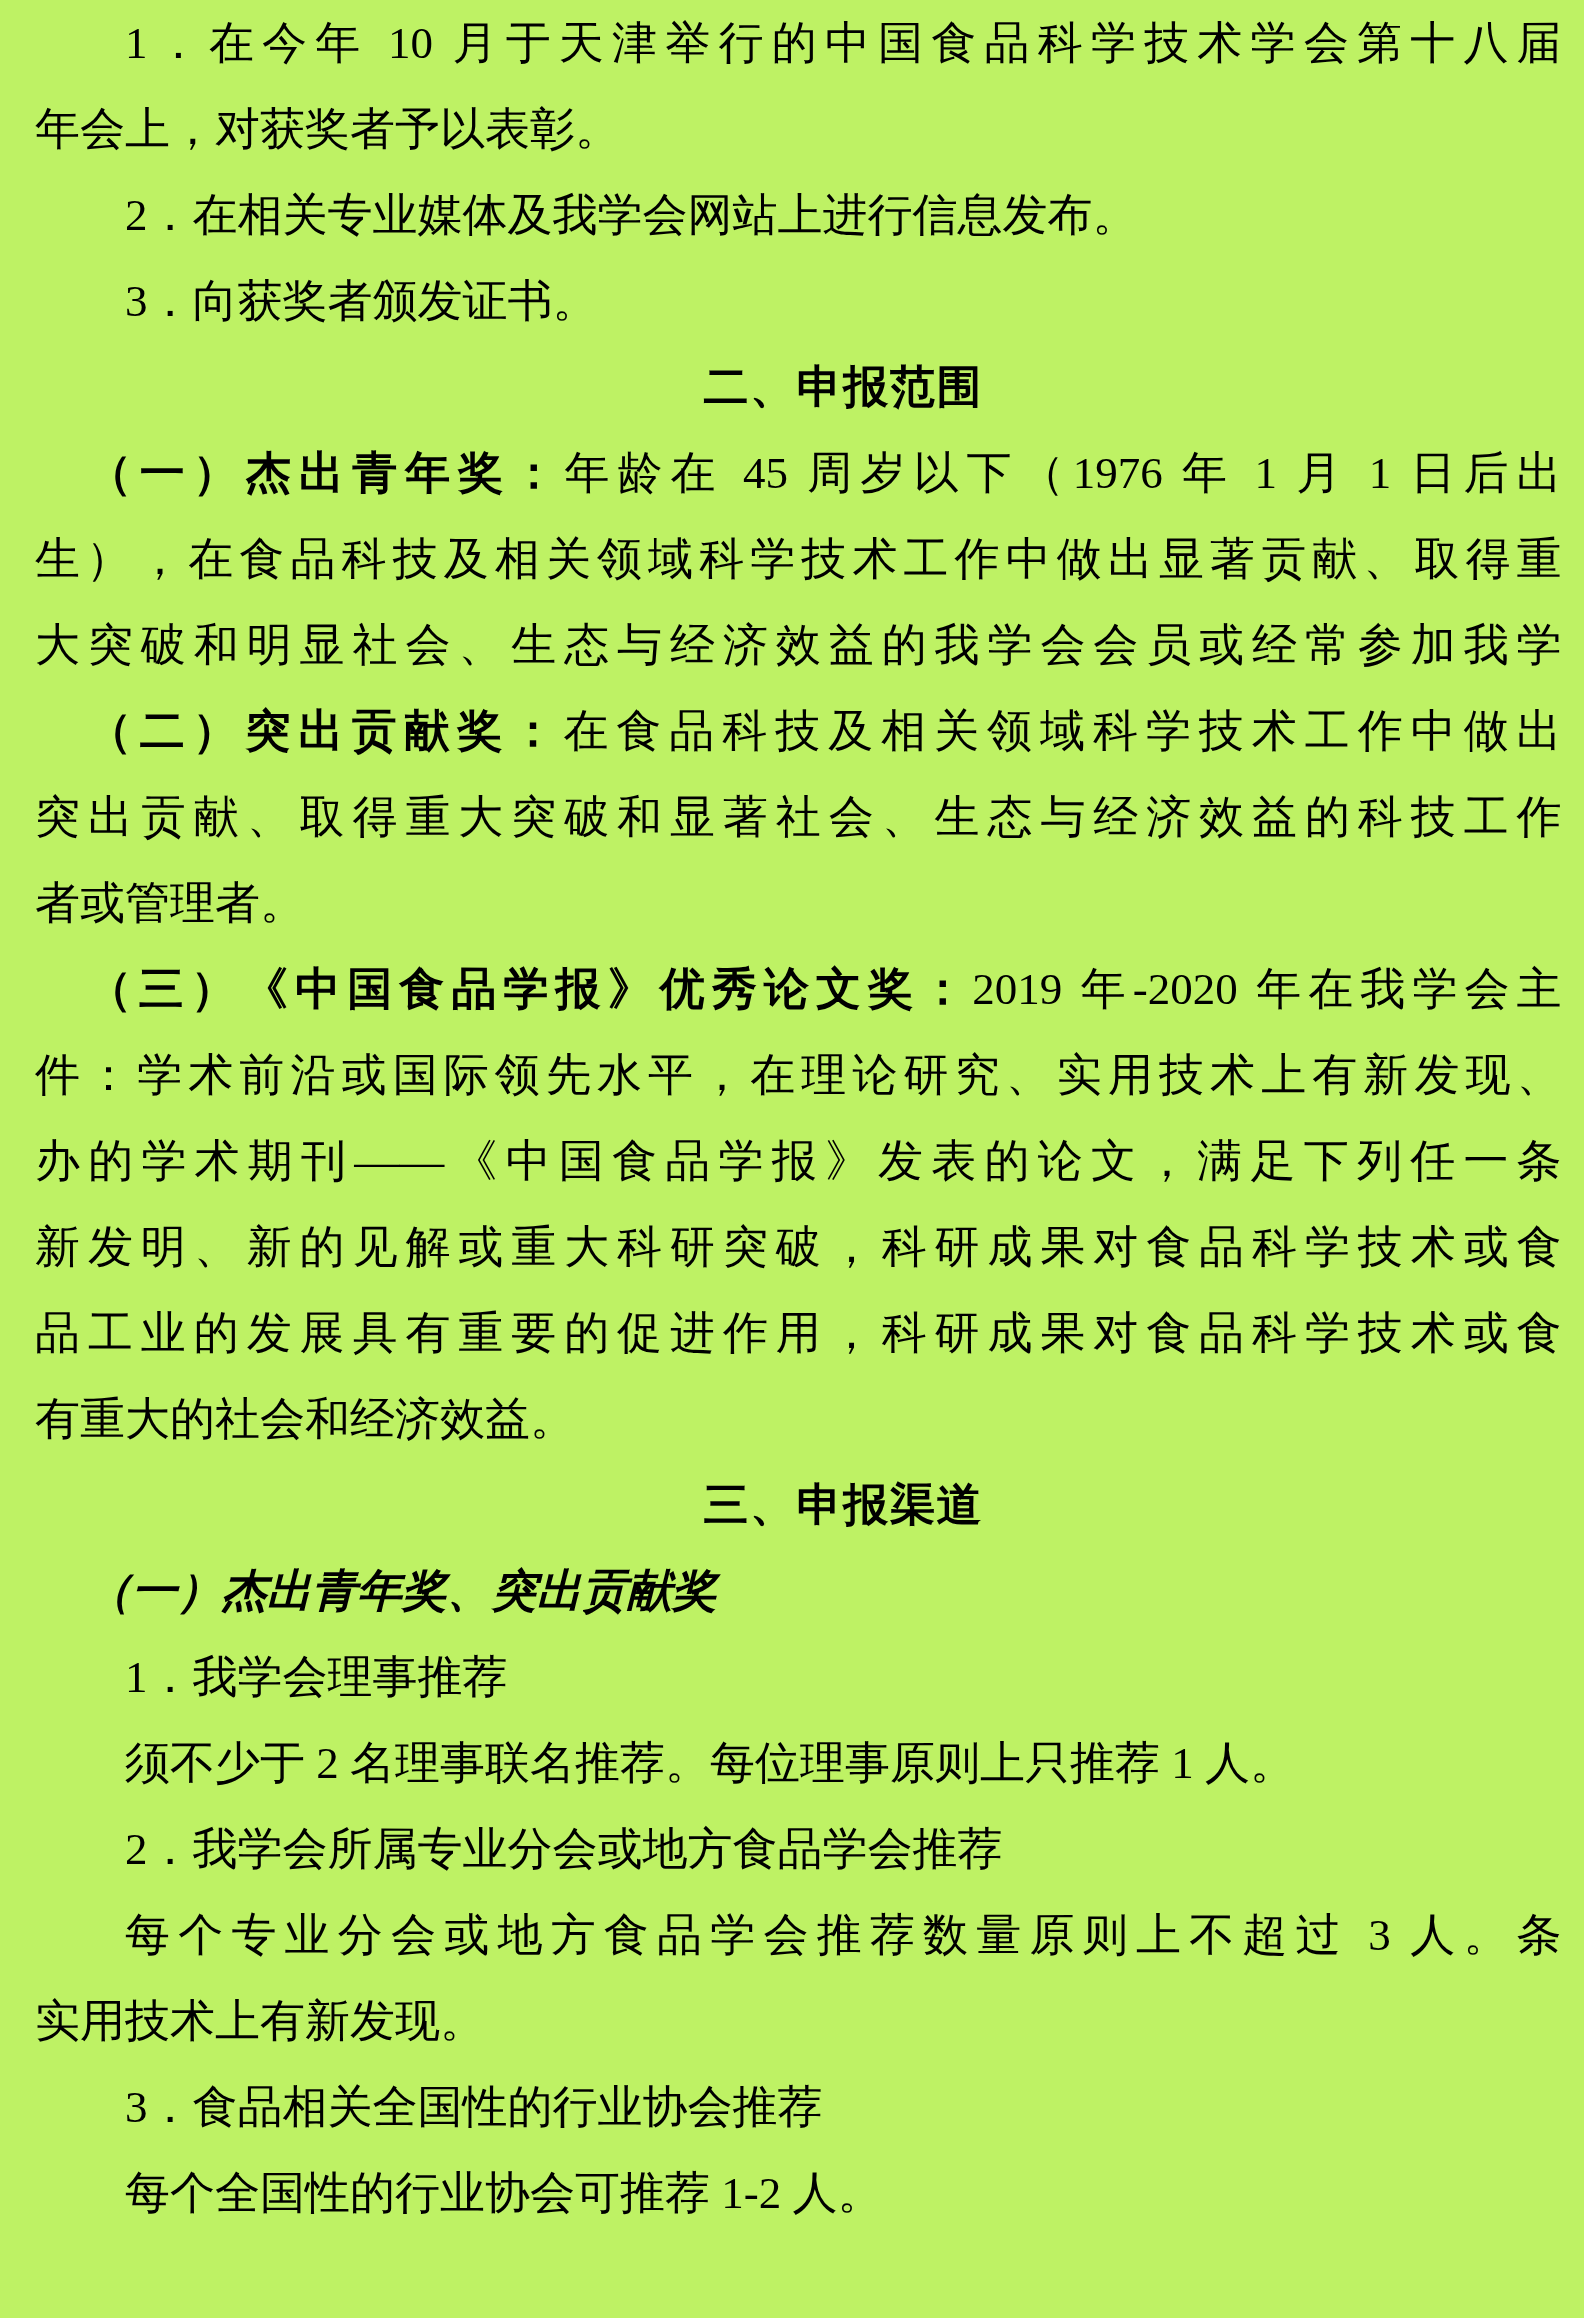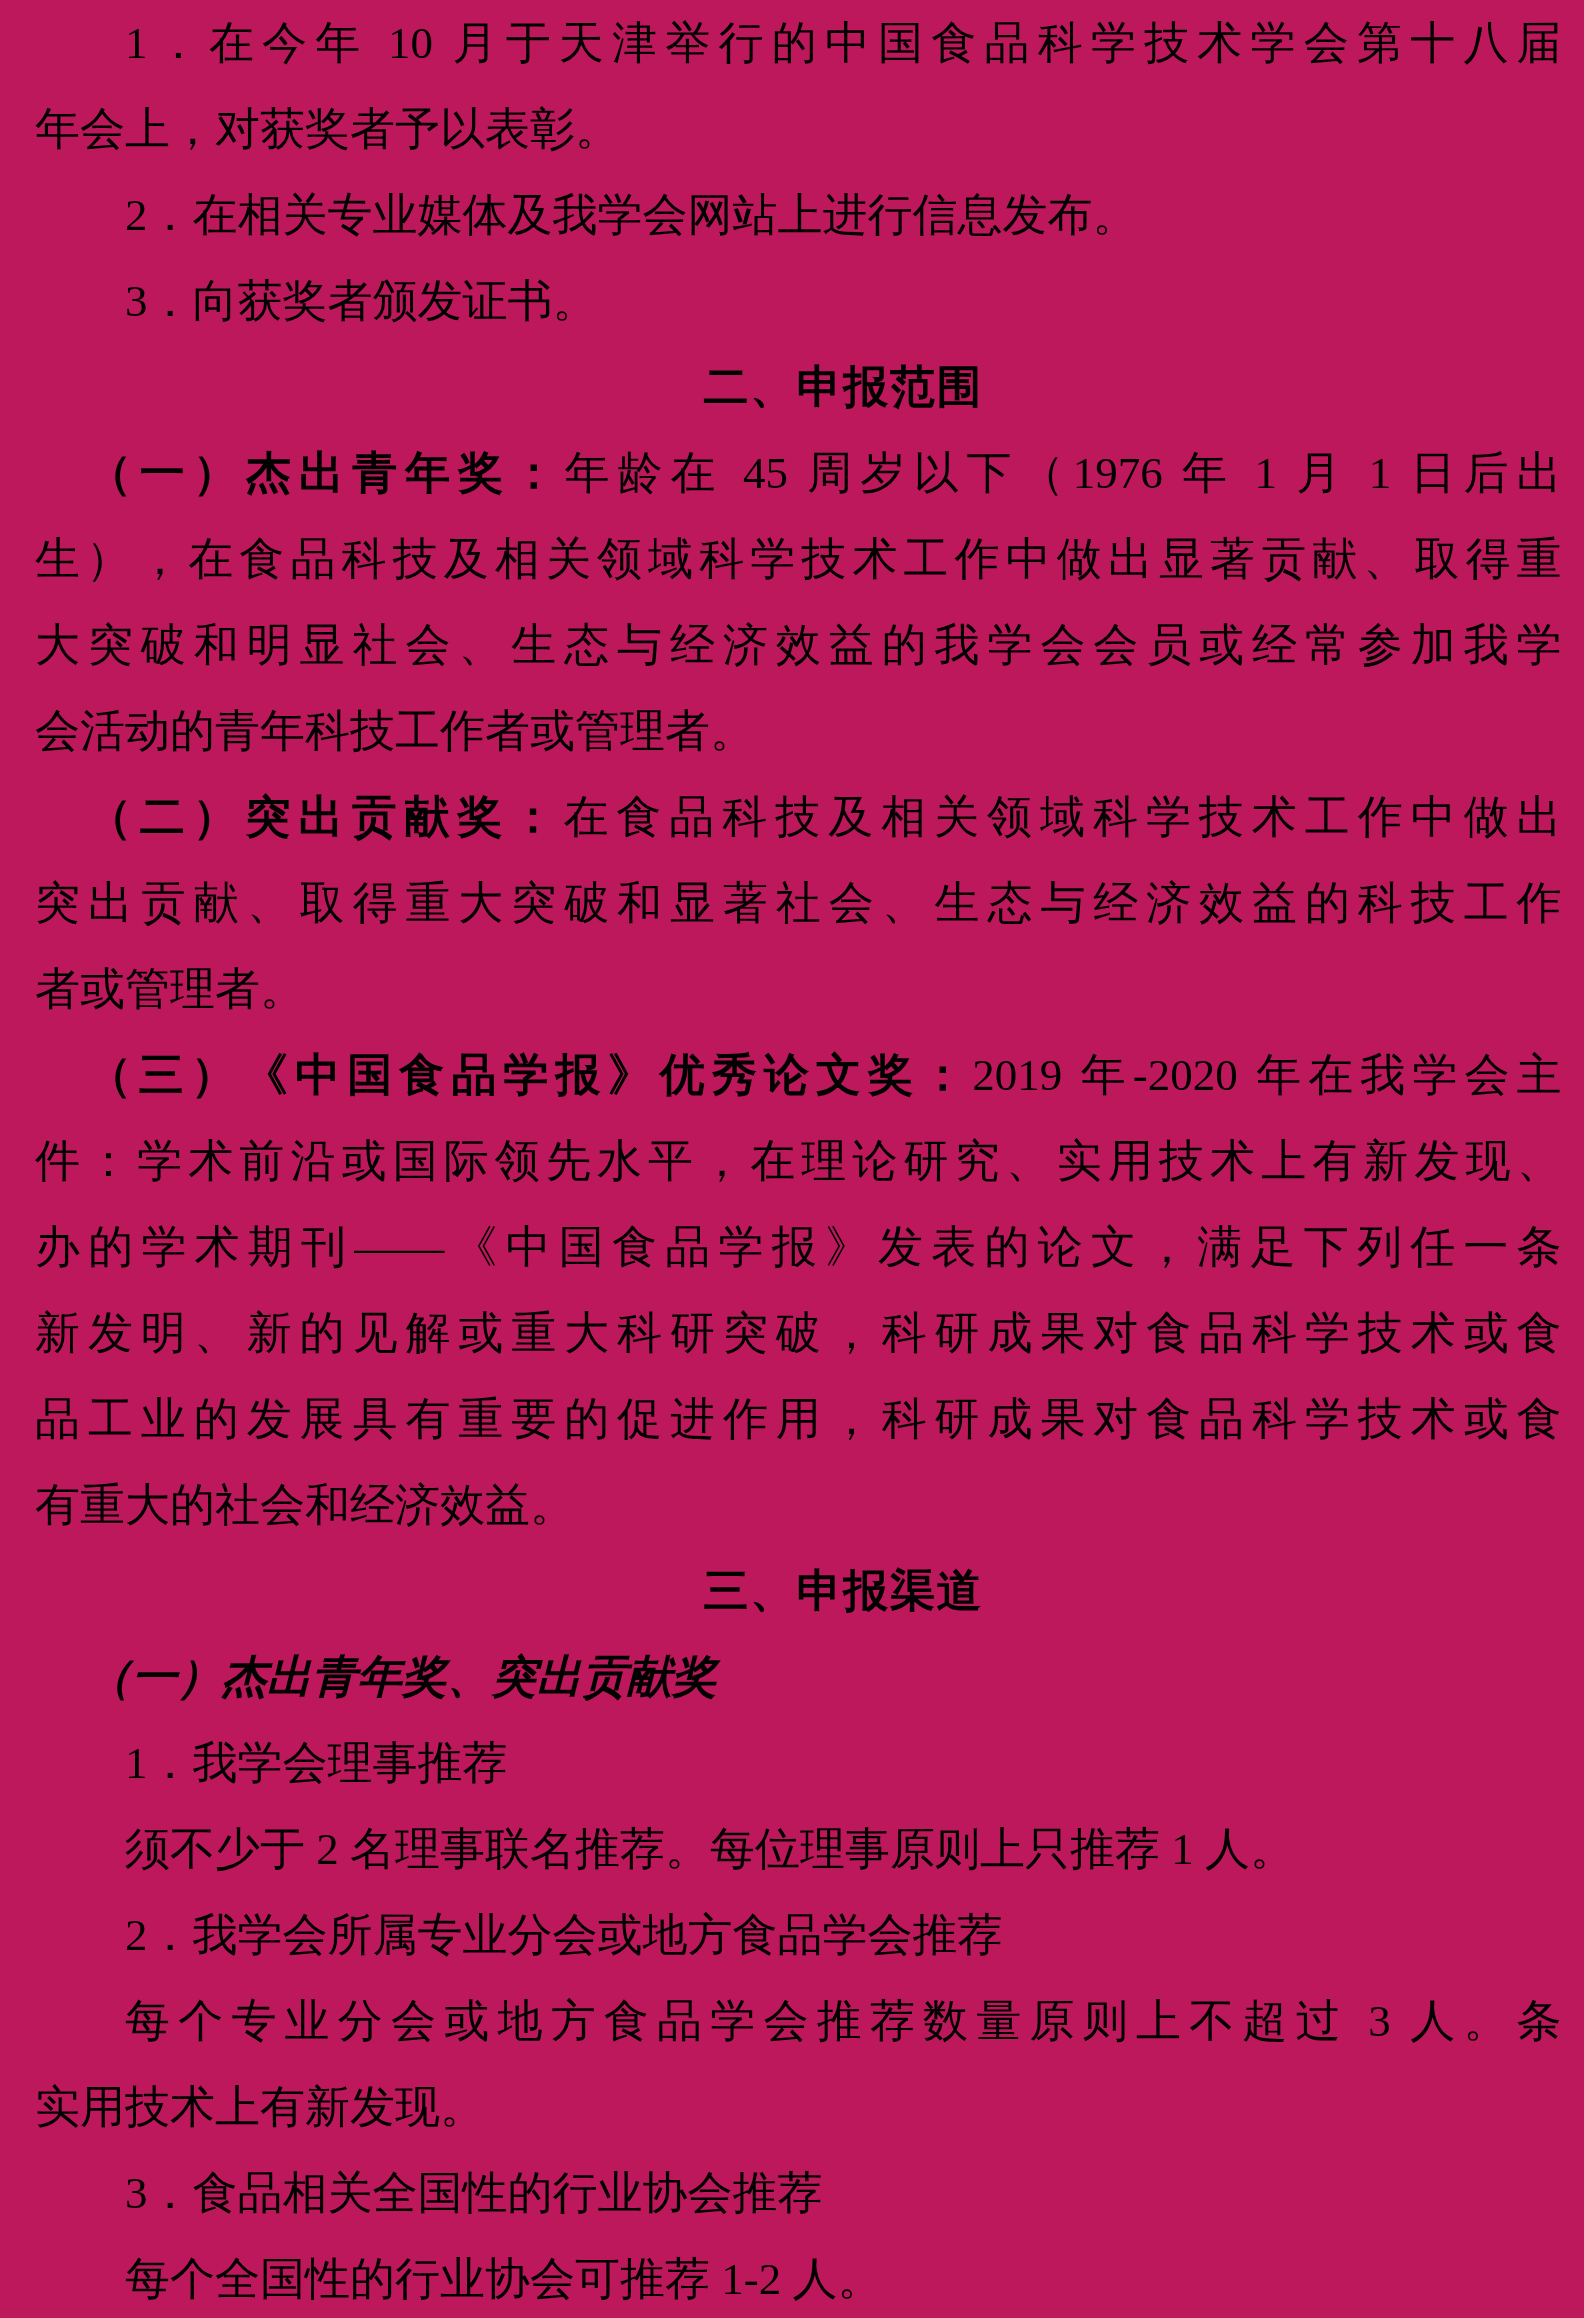--- a/index.html
+++ b/index.html
@@ -1,21 +1,21 @@
 <!DOCTYPE html>
 <html style="font-size:12.5px"><head>
 <meta charset="utf-8">
 <style>
   html,body{margin:0;padding:0;background:#ffffff;}
   .page{
     position:relative;
     width:1585px;height:2319px;
     box-sizing:border-box;
     padding:0 23.4px 0 35px;
-    background:#be185d;
+    background:#bef264;
     color:#000000;
     font-family:"Liberation Serif","DejaVu Serif",serif;
     font-size:45px;
     line-height:86px;
   }
   .line{
     text-align:left;
     overflow:hidden;
     height:86px;
   }
@@ -39,21 +39,20 @@
   <div class="line ind2 fill"><span>1．在今年 10 月于天津举行的中国食品科学技术学会第十八届</span></div>
   <div class="line"><span>年会上，对获奖者予以表彰。</span></div>
   <div class="line ind2"><span>2．在相关专业媒体及我学会网站上进行信息发布。</span></div>
   <div class="line ind2"><span>3．向获奖者颁发证书。</span></div>
 
   <div class="line ind2 h-black"><span>二、申报范围</span></div>
 
   <div class="line indp fill"><span class="lead">（一）杰出青年奖：</span><span>年龄在 45 周岁以下（1976 年 1 月 1 日后出</span></div>
   <div class="line fill"><span>生），在食品科技及相关领域科学技术工作中做出显著贡献、取得重</span></div>
   <div class="line fill"><span>大突破和明显社会、生态与经济效益的我学会会员或经常参加我学</span></div>
-  <div class="line"><span>会活动的青年科技工作者或管理者。</span></div>
 
   <div class="line indp fill"><span class="lead">（二）突出贡献奖：</span><span>在食品科技及相关领域科学技术工作中做出</span></div>
   <div class="line fill"><span>突出贡献、取得重大突破和显著社会、生态与经济效益的科技工作</span></div>
   <div class="line"><span>者或管理者。</span></div>
 
   <div class="line indp fill"><span class="lead">（三）《中国食品学报》优秀论文奖：</span><span>2019 年-2020 年在我学会主</span></div>
   <div class="line fill"><span>件：学术前沿或国际领先水平，在理论研究、实用技术上有新发现、</span></div>
   <div class="line fill"><span>办的学术期刊——《中国食品学报》发表的论文，满足下列任一条</span></div>
   <div class="line fill"><span>新发明、新的见解或重大科研突破，科研成果对食品科学技术或食</span></div>
   <div class="line fill"><span>品工业的发展具有重要的促进作用，科研成果对食品科学技术或食</span></div>

